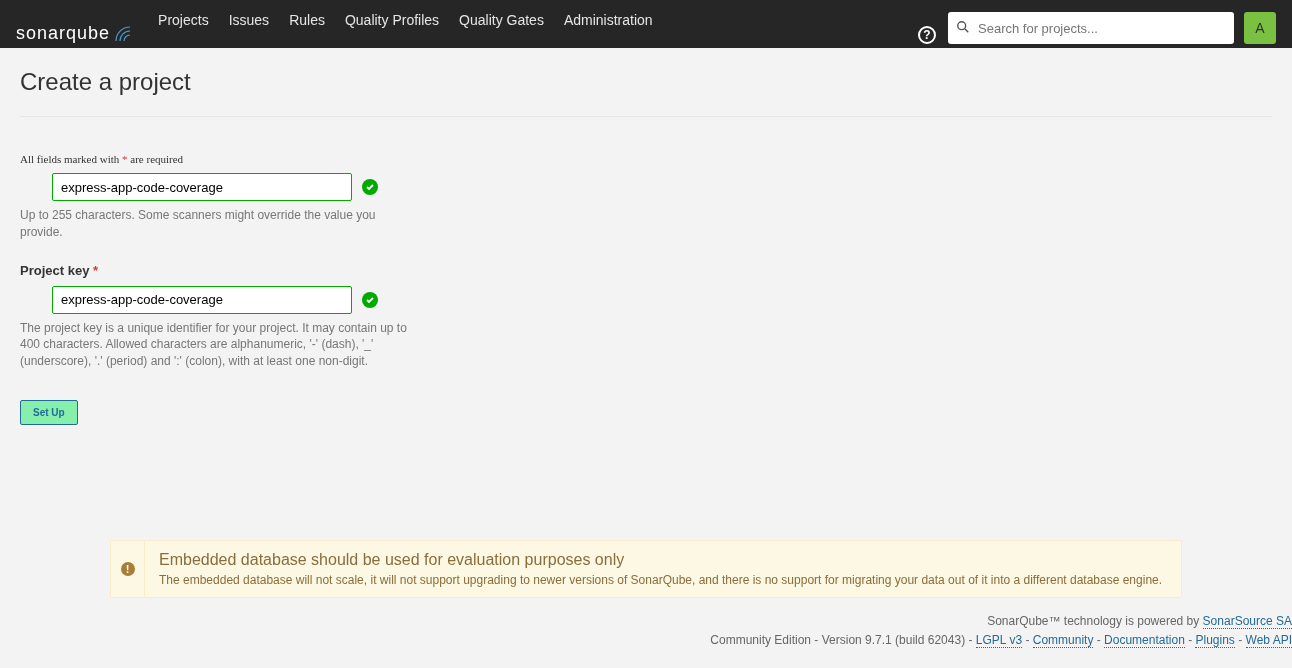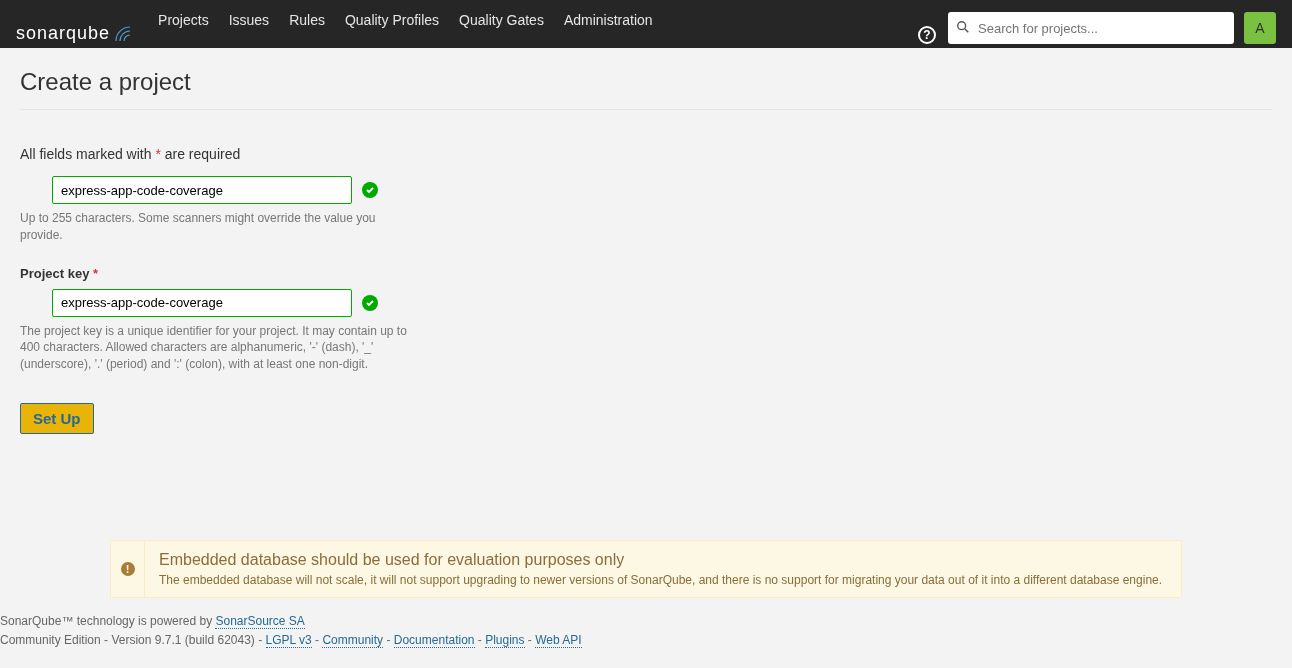--- a/index.html
+++ b/index.html
@@ -10,40 +10,40 @@
 .logo-arc { margin-left: 4px; display: inline-flex; }
 .nav-links { display: flex; gap: 0; }
 .nav-link { color: #e5e5e5; padding: 0 10px; font-size: 14px; cursor: pointer; text-decoration: none; line-height: 48px; }
 .nav-spacer { flex: 1; }
 .help-icon { width: 18px; height: 18px; border: 2px solid #fff; border-radius: 50%; color: #fff; display: flex; align-items: center; justify-content: center; font-size: 12px; font-weight: bold; margin-right: 12px; cursor: pointer; }
 .search-wrap { position: relative; margin-right: 10px; }
 .search-input { width: 286px; height: 32px; border-radius: 3px; border: none; padding: 0 10px 0 30px; font-size: 13px; }
 .search-icon { position: absolute; left: 8px; top: 8px; width: 14px; height: 14px; color: #555; }
 .avatar { width: 32px; height: 32px; background: #7ac142; color: #333; border-radius: 3px; display: flex; align-items: center; justify-content: center; font-size: 14px; font-weight: 500; cursor: pointer; }
 .content { flex: 1; padding: 20px 20px 0 20px; overflow: auto; }
-.page-title { font-size: 24px; font-weight: 400; color: #333; margin-bottom: 13px; }
+.page-title { font-size: 24px; font-weight: 400; color: #333; margin-bottom: 20px; }
 .hr { border: none; border-top: 1px solid #e6e6e6; margin-bottom: 36px; }
-.required-note { font-size: 14px; color: #333; margin-bottom: 14px; }
+.required-note { font-size: 11px; color: #333; margin-bottom: 8px; font-family: Liberation Serif, serif; }
 .req-star { color: #d4333f; }
 .field-group { margin-bottom: 22px; max-width: 420px; }
 .field-label { font-weight: bold; font-size: 13px; margin-bottom: 8px; display: block; }
 .input-row { display: flex; align-items: center; gap: 10px; padding-left: 32px; }
 .text-input { width: 300px; height: 28px; border: 1px solid #00aa00; border-radius: 2px; padding: 0 8px; font-size: 13px; }
 .valid-icon { width: 16px; height: 16px; background: #00aa00; border-radius: 50%; display: flex; align-items: center; justify-content: center; }
 .valid-icon svg { width: 10px; height: 10px; }
 .help-text { font-size: 12px; color: #777; margin-top: 6px; line-height: 1.4; max-width: 400px; }
-.setup-btn { background: #eab308; border: 1px solid #236a97; color: #236a97; padding: 6px 12px; border-radius: 2px; font-size: 15px; font-weight: 600; cursor: pointer; margin-top: 8px; }
+.setup-btn { background: #86efac; border: 1px solid #236a97; color: #236a97; padding: 6px 12px; border-radius: 2px; font-size: 10px; font-weight: 600; cursor: pointer; margin-top: 8px; }
 .footer { padding: 12px 0 18px 0; }
 .warn-box { margin: 0 auto 14px auto; max-width: 1072px; display: flex; background: #fcf8e3; border: 1px solid #faebcc; }
 .warn-icon-cell { width: 34px; display: flex; align-items: center; justify-content: center; border-right: 1px solid #faebcc; }
 .warn-icon { width: 14px; height: 14px; background: #a97d36; border-radius: 50%; color: #fff; display: flex; align-items: center; justify-content: center; font-size: 11px; font-weight: bold; }
 .warn-body { padding: 10px 14px; }
 .warn-title { font-size: 16px; color: #8a6d3b; margin-bottom: 4px; }
 .warn-text { font-size: 12px; color: #8a6d3b; }
-.footer-line { text-align: left; font-size: 12px; color: #666; line-height: 1.6; }
+.footer-line { text-align: right; font-size: 12px; color: #666; line-height: 1.6; }
 .footer-link { color: #236a97; border-bottom: 1px dotted #236a97; cursor: pointer; text-decoration: none; }
 </style>
 </head>
 <body>
 
 <div class="navbar">
   <div class="logo">
     <span class="logo-text">sonarqube</span>
     <span class="logo-arc">
       <svg width="18" height="18" viewBox="0 0 18 18">

